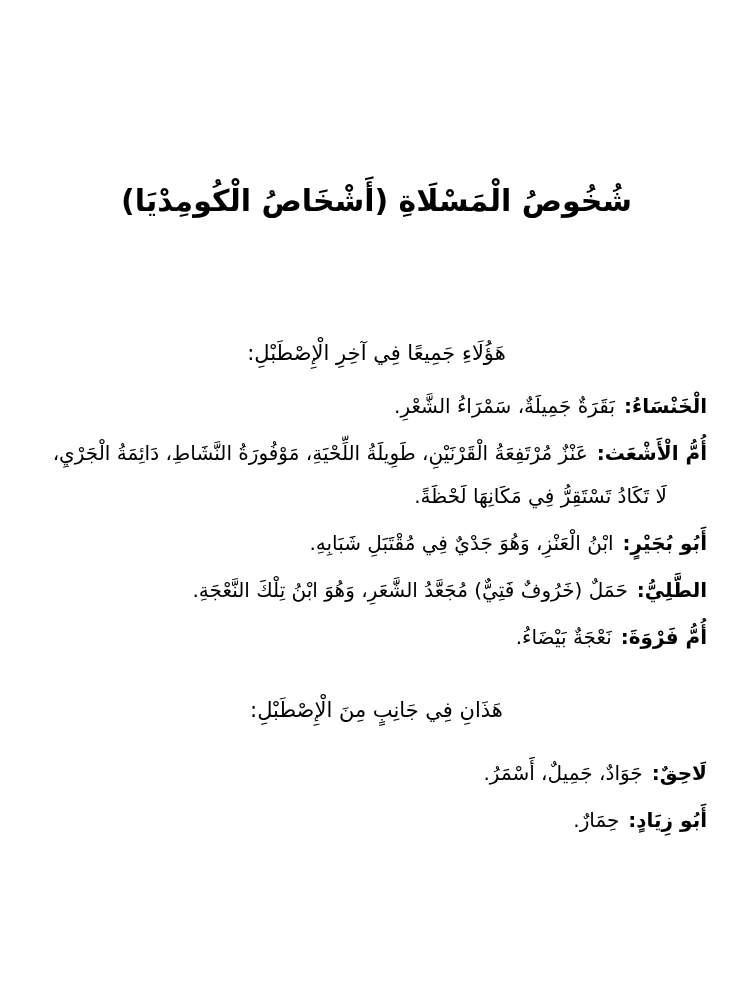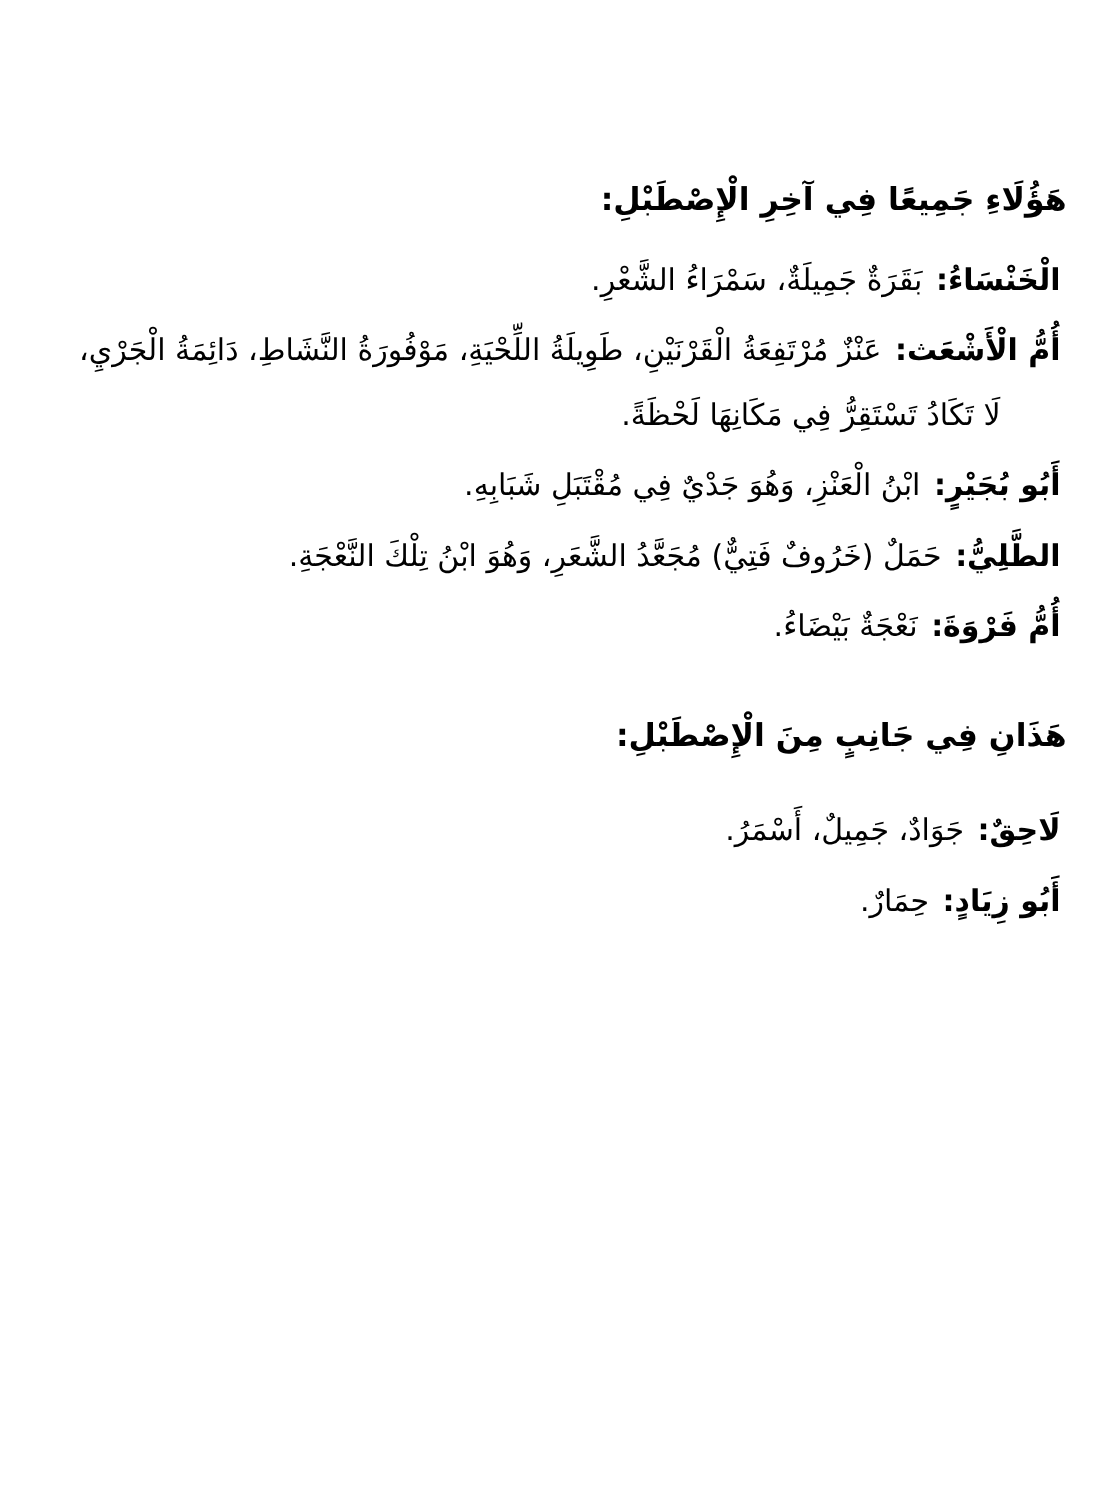--- a/index.html
+++ b/index.html
@@ -24,22 +24,23 @@
     padding-top: 182px;
     font-size: 30px;
     font-weight: bold;
     line-height: 1.25;
     text-align: center;
     color: #000000;
   }
   .heading {
     margin: 0 0 10px 0;
     font-size: 21px;
-    font-weight: bold;
+    font-weight: normal;
     line-height: 43px;
+    text-align: center;
   }
   .section-1 .heading {
     margin-top: 112px;
   }
   .section-2 .heading {
     margin-top: 30px;
     margin-bottom: 20px;
   }
   .entry {
     margin: 4px;
@@ -55,20 +56,21 @@
   }
   .entry .desc {
     font-weight: normal;
   }
 </style>
 </head>
 <body>
 
 <div class="page">
 
+  <h1 class="title">شُخُوصُ الْمَسْلَاةِ (أَشْخَاصُ الْكُومِدْيَا)</h1>
 
   <section class="section-1">
     <p class="heading">هَؤُلَاءِ جَمِيعًا فِي آخِرِ الْإِصْطَبْلِ:</p>
 
     <p class="entry">
       <span class="name">الْخَنْسَاءُ:</span><span class="desc">بَقَرَةٌ جَمِيلَةٌ، سَمْرَاءُ الشَّعْرِ.</span>
     </p>
 
 
     <p class="entry">

